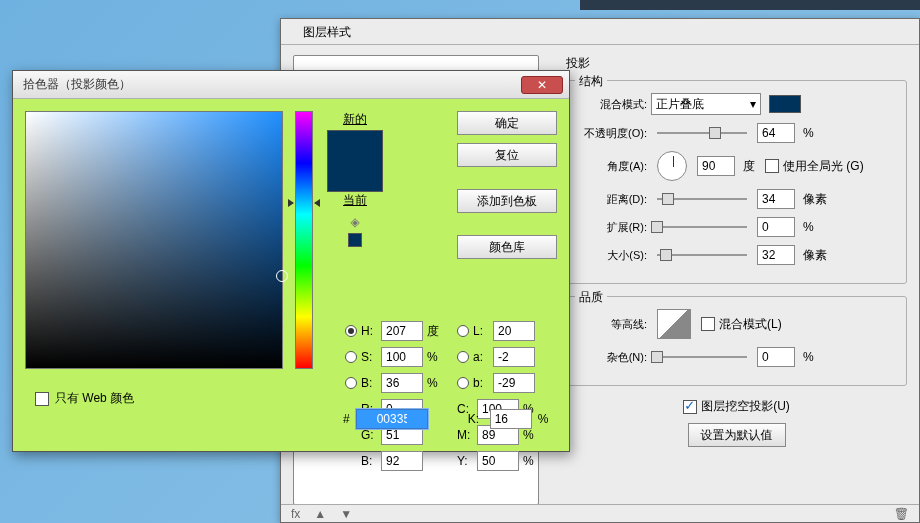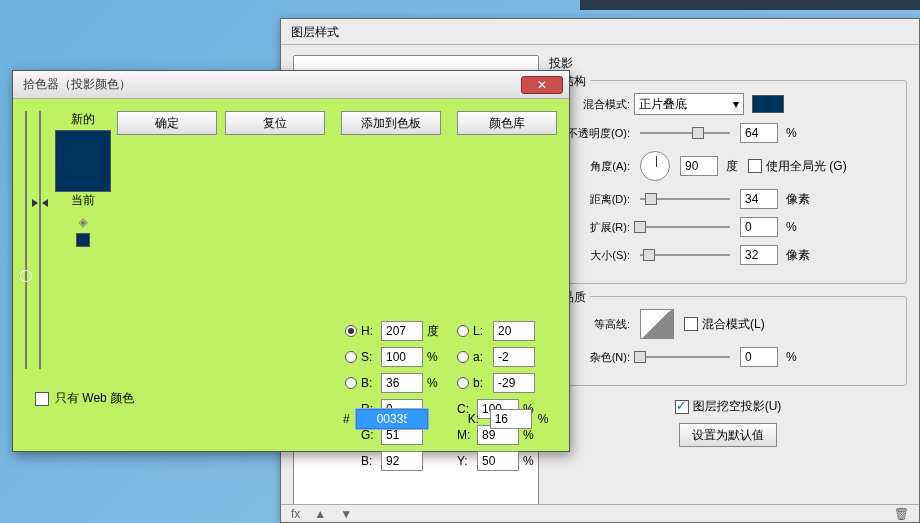--- a/index.html
+++ b/index.html
@@ -1,22 +1,22 @@
 <!DOCTYPE html>
 <html><head>
 <meta charset="utf-8">
 <style>
 * { box-sizing: border-box; margin: 0; padding: 0; font-family: "Microsoft YaHei", sans-serif; font-size: 12px; }
 body { background: linear-gradient(135deg, #6fb1e0, #8fc4e8); width: 920px; height: 523px; overflow: hidden; position: relative; }
 .topbar { position: absolute; top: 0; right: 0; width: 340px; height: 10px; background: #2a3a4a; }
 
 
 .ls-dialog { position: absolute; left: 280px; top: 18px; width: 640px; height: 505px; background: #ececec; border: 1px solid #6a6a6a; box-shadow: 0 2px 8px rgba(0,0,0,0.3); }
-.ls-title { height: 26px; border-bottom: 1px solid #b0b0b0; padding: 5px 10px; font-size: 12px; }
-.ls-body { padding: 10px 12px; display: flex; gap: 10px; }
+.ls-title { height: 26px; border-bottom: 1px solid #b0b0b0; padding: 5px 22px; font-size: 12px; }
+.ls-body { padding: 10px 12px; display: flex; gap: 27px; }
 .ls-left { width: 246px; height: 450px; border: 1px solid #888; background: #fff; border-radius: 2px; }
 .ls-right { flex: 1; }
 .groupbox { border: 1px solid #b0b0b0; border-radius: 3px; margin-bottom: 12px; padding: 12px 10px 10px; position: relative; }
 .groupbox-title { position: absolute; top: -8px; left: 8px; background: #ececec; padding: 0 4px; font-size: 12px; }
 .row { display: flex; align-items: center; margin-bottom: 8px; gap: 4px; }
 .row-label { width: 70px; text-align: right; font-size: 11px; }
 .select { height: 22px; border: 1px solid #888; background: #fff; padding: 0 4px; font-size: 12px; width: 110px; display: flex; align-items: center; justify-content: space-between; }
 .swatch { width: 32px; height: 18px; background: #00335c; border: 1px solid #555; margin-left: 4px; }
 .slider-track { width: 90px; height: 2px; background: #999; position: relative; margin: 0 6px; }
 .slider-handle { position: absolute; top: -5px; width: 12px; height: 12px; background: #ddd; border: 1px solid #666; transform: translateX(-50%); }
@@ -37,27 +37,27 @@
 .cp-titlebar { height: 28px; background: linear-gradient(#f8f8f8, #dedede); border-bottom: 1px solid #b0b0b0; display: flex; align-items: center; padding: 0 6px 0 10px; }
 .cp-titlebar-title { flex: 1; font-size: 12px; color: #333; }
 .cp-close { width: 42px; height: 18px; background: #c94f4f; border: 1px solid #8a2a2a; border-radius: 3px; display: flex; align-items: center; justify-content: center; color: #fff; font-size: 12px; cursor: pointer; }
 .cp-body { padding: 12px; display: flex; gap: 6px; }
 .cp-field { width: 258px; height: 258px; border: 1px solid #777; background: linear-gradient(to top, #000, transparent), linear-gradient(to right, #fff, #1f8fff); position: relative; }
 .cp-cursor { position: absolute; width: 12px; height: 12px; border: 1px solid #fff; border-radius: 50%; transform: translate(-50%,-50%); }
 .cp-hue { width: 18px; height: 258px; border: 1px solid #777; margin-left: 6px; background: linear-gradient(to bottom, #ff00ff, #0000ff, #00ffff, #00ff00, #ffff00, #ff0000); position: relative; }
 .cp-hue-arrow { position: absolute; left: -8px; width: 0; height: 0; border-top: 4px solid transparent; border-bottom: 4px solid transparent; border-left: 6px solid #333; }
 .cp-hue-arrow.r { left: auto; right: -8px; border-left: none; border-right: 6px solid #333; }
 .cp-preview { margin-left: 8px; text-align: center; }
-.cp-preview-lbl { font-size: 12px; margin-bottom: 2px; }
+.cp-preview-lbl { font-size: 12px; margin-bottom: 2px; text-decoration: underline; }
 .cp-swatches { width: 56px; height: 62px; border: 1px solid #555; display: flex; flex-direction: column; }
 .cp-sw-new { flex: 1; background: #00335c; }
 .cp-sw-cur { flex: 1; background: #00335c; }
 .cp-cube { width: 14px; height: 14px; margin: 6px auto 4px; color: #777; }
 .cp-small-sw { width: 14px; height: 14px; border: 1px solid #555; background: #00335c; margin: 0 auto 4px; }
-.cp-buttons { margin-left: auto; display: flex; flex-direction: row; gap: 8px; }
+.cp-buttons { margin-left: auto; display: flex; flex-direction: column; gap: 8px; }
 .cp-buttons .btn { width: 100px; }
 .cp-values { position: absolute; left: 332px; top: 250px; width: 212px; }
 .cp-values .vrow { display: flex; align-items: center; margin-bottom: 6px; gap: 4px; }
 .cp-radio { width: 12px; height: 12px; border: 1px solid #555; border-radius: 50%; background: #fff; display: inline-block; position: relative; }
 .cp-radio.sel::after { content: ""; position: absolute; inset: 2px; background: #333; border-radius: 50%; }
 .cp-vlabel { width: 16px; font-size: 12px; }
 .cp-vfield { width: 42px; height: 20px; border: 1px solid #888; background: #fff; font-size: 12px; padding: 2px 4px; }
 .cp-vunit { width: 14px; font-size: 12px; }
 .cp-webonly { position: absolute; left: 22px; bottom: 44px; display: flex; align-items: center; gap: 6px; font-size: 12px; }
 .cp-hex { position: absolute; left: 330px; bottom: 22px; display: flex; align-items: center; gap: 6px; }

